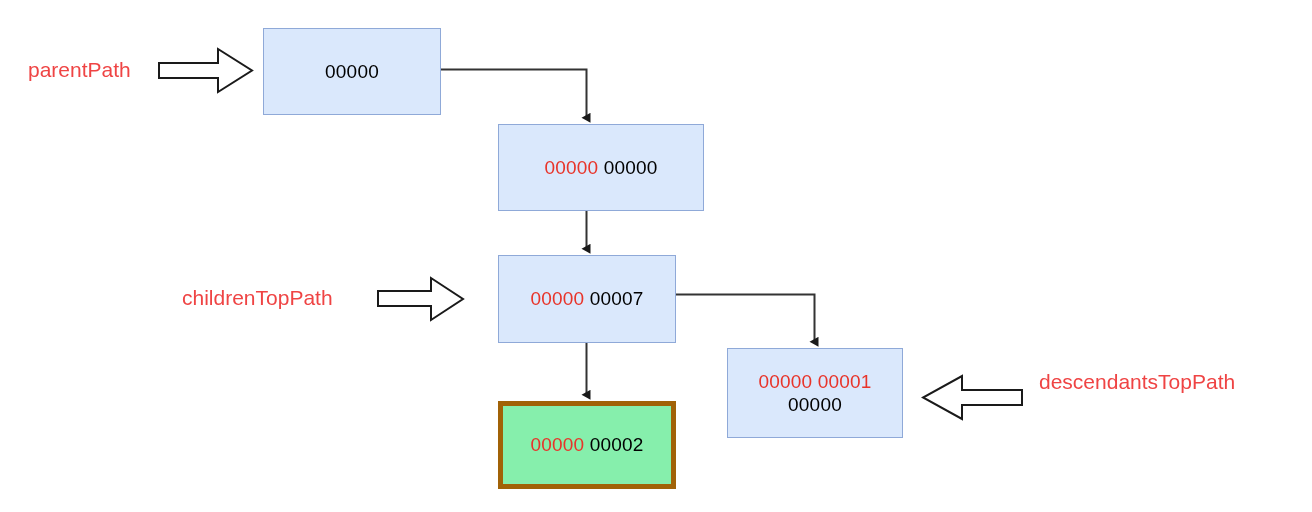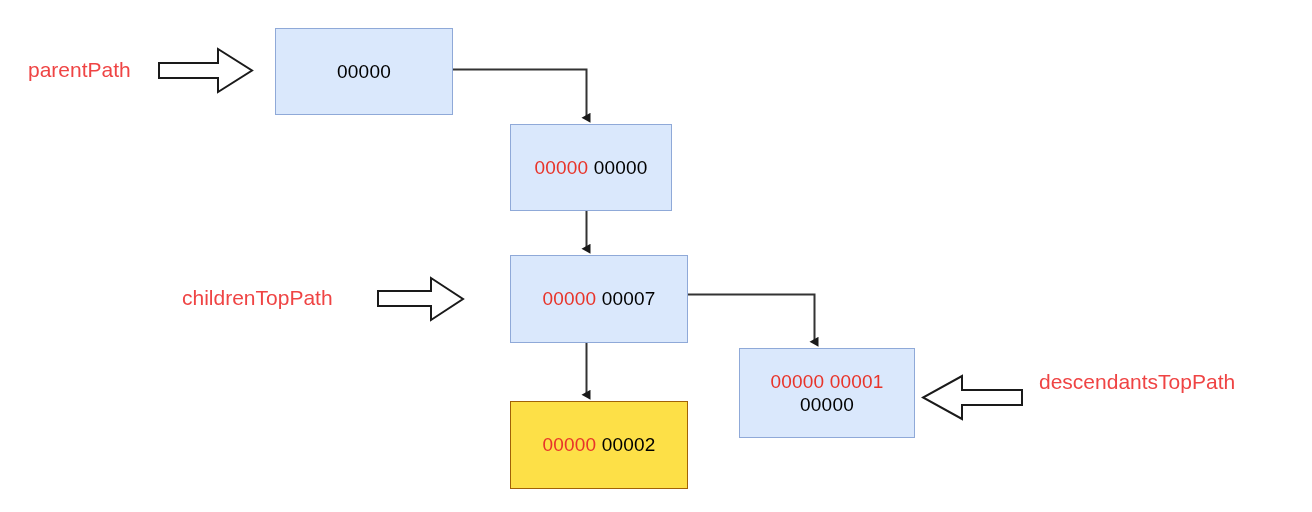--- a/index.html
+++ b/index.html
@@ -29,29 +29,28 @@
     box-sizing: border-box;
     display: flex;
     flex-direction: column;
     align-items: center;
     justify-content: center;
     text-align: center;
     line-height: 1.22;
     font-size: 19px;
     color: #000000;
     letter-spacing: 0.2px;
-    margin-left: 12px;
   }
   .node.blue {
     background: #dae8fc;
     border: 1px solid #8fa9d8;
   }
   .node.green {
-    background: #fde047;
-    border: 1px solid #a16207;
+    background: #86efac;
+    border: 5px solid #a16207;
   }
   .node .line {
     white-space: nowrap;
   }
   .pfx {
     color: #e8342a;
   }
   .sfx {
     color: #000000;
   }
@@ -87,21 +86,21 @@
 
     <path d="M675.5,294.5 L814.5,294.5 L814.5,342" fill="none" stroke="#333333" stroke-width="2" marker-end="url(#arrowhead)"></path>
 
     <path d="M586.5,342.5 L586.5,395" fill="none" stroke="#333333" stroke-width="2" marker-end="url(#arrowhead)"></path>
   </svg>
 
   <div class="node blue" style="left:263px; top:28px; width:178px; height:87px;">
     <div class="line"><span class="pfx"></span><span class="sfx">00000</span></div>
   </div>
 
-  <div class="node blue" style="left:498px; top:124px; width:162px; height:87px;">
+  <div class="node blue" style="left:498px; top:124px; width:206px; height:87px;">
     <div class="line"><span class="pfx">00000</span><span class="sfx"> 00000</span></div>
   </div>
 
   <div class="node blue" style="left:498px; top:255px; width:178px; height:88px;">
     <div class="line"><span class="pfx">00000</span><span class="sfx"> 00007</span></div>
   </div>
 
   <div class="node blue" style="left:727px; top:348px; width:176px; height:90px;">
     <div class="line"><span class="pfx">00000 00001</span><span class="sfx"></span></div>
     <div class="line"><span class="pfx"></span><span class="sfx">00000</span></div>

